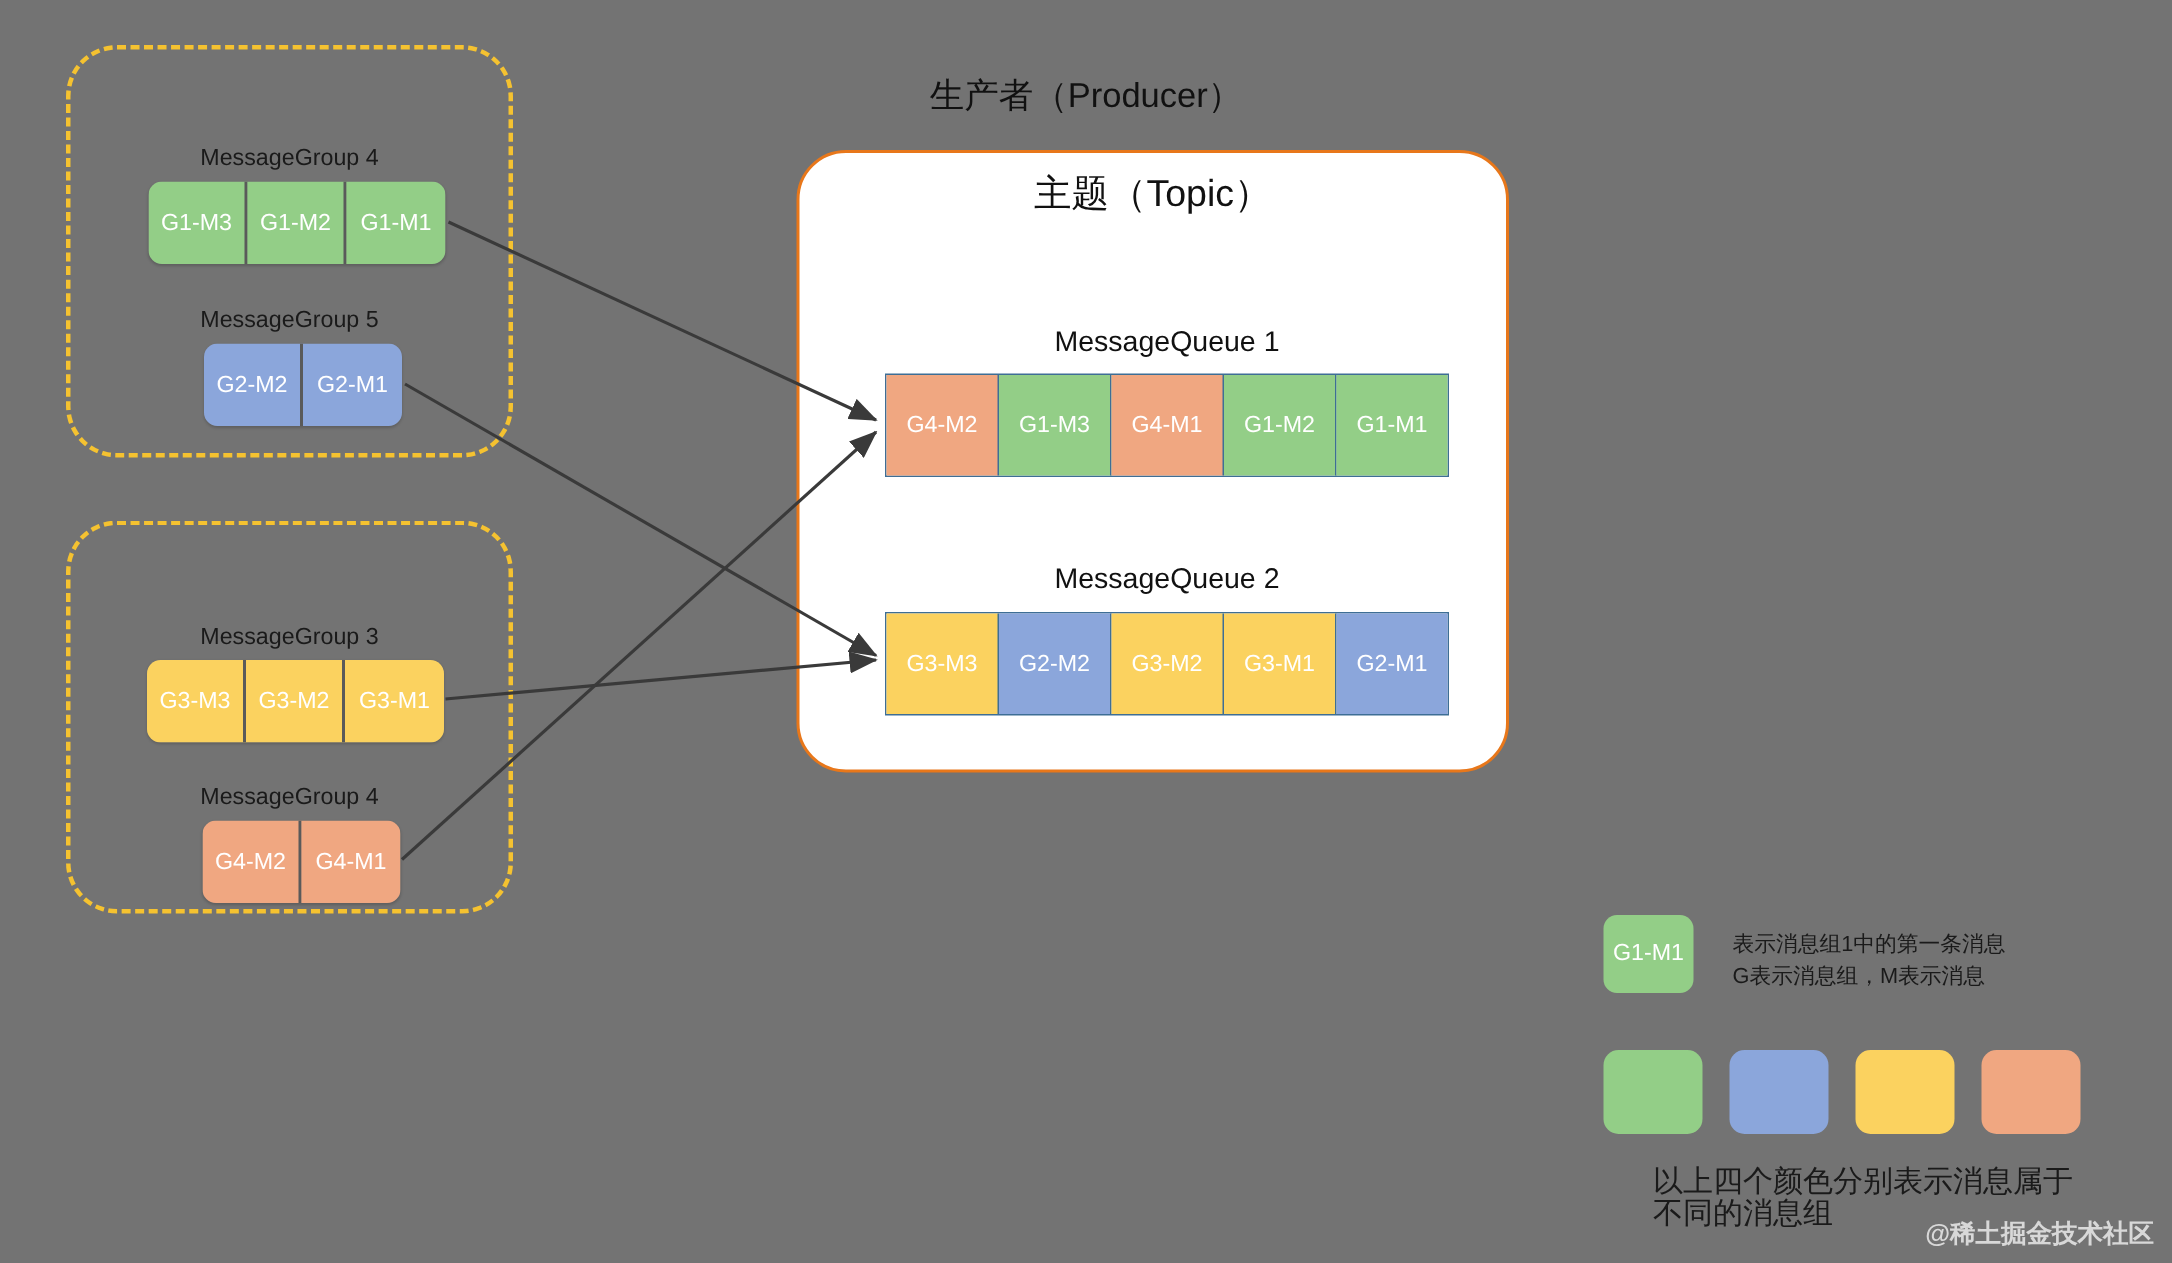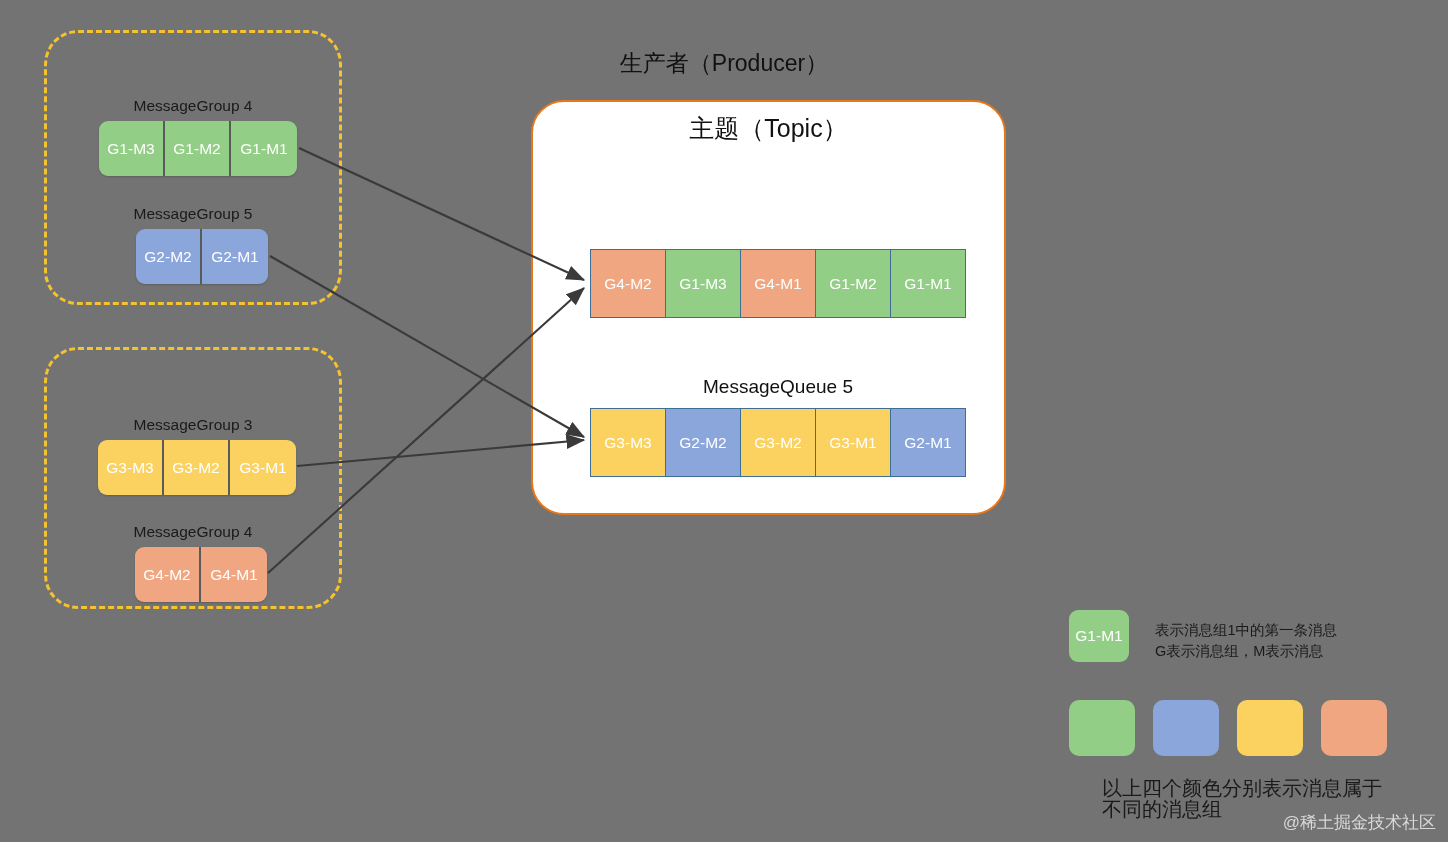--- a/index.html
+++ b/index.html
@@ -167,20 +167,21 @@
     color: #1a1a1a;
     white-space: pre-line;
   }
   #watermark {
     position: absolute;
     right: 12px;
     bottom: 8px;
     font-size: 17px;
     color: #d8d8d8;
     white-space: nowrap;
+    font-weight: bold;
   }
 </style>
 </head>
 <body>
 
 <div id="canvas">
 
   <div class="producer-box" id="producer-box-1" style="border-color: rgb(245, 194, 48);"></div>
   <div class="producer-title" id="producer-title-1">生产者（Producer）</div>
 
@@ -209,29 +210,30 @@
 
   <div class="mg-label" style="left:44px; top:523px; width:298px;">MessageGroup 4</div>
   <div class="mg-strip" id="mg-strip-4" style="left:135px; top:547px; width:132px; height:55px;">
     <div class="mg-cell" style="width: 66px; background: rgb(240, 167, 129);">G4-M2</div>
     <div class="mg-cell" style="width: 66px; background: rgb(240, 167, 129);">G4-M1</div>
   </div>
 
   <div id="topic-box" style="border-color: rgb(232, 119, 26);"></div>
   <div id="topic-title">主题（Topic）</div>
 
+  <div class="queue-title" style="left:590px; top:218px; width:376px;">MessageQueue 1</div>
   <div class="queue-strip" id="queue-strip-1" style="left: 590px; top: 249px; width: 376px; height: 69px; border-color: rgb(62, 110, 149);">
     <div class="q-cell" style="background: rgb(240, 167, 129); border-right-color: rgb(62, 110, 149);">G4-M2</div>
     <div class="q-cell" style="background: rgb(147, 206, 135); border-right-color: rgb(62, 110, 149);">G1-M3</div>
     <div class="q-cell" style="background: rgb(240, 167, 129); border-right-color: rgb(62, 110, 149);">G4-M1</div>
     <div class="q-cell" style="background: rgb(147, 206, 135); border-right-color: rgb(62, 110, 149);">G1-M2</div>
     <div class="q-cell" style="background: rgb(147, 206, 135); border-right-color: rgb(62, 110, 149);">G1-M1</div>
   </div>
 
-  <div class="queue-title" style="left:590px; top:376px; width:376px;">MessageQueue 5</div>
+  <div class="queue-title" style="left:590px; top:376px; width:376px;">MessageQueue 2</div>
   <div class="queue-strip" id="queue-strip-2" style="left: 590px; top: 408px; width: 376px; height: 69px; border-color: rgb(62, 110, 149);">
     <div class="q-cell" style="background: rgb(251, 210, 95); border-right-color: rgb(62, 110, 149);">G3-M3</div>
     <div class="q-cell" style="background: rgb(139, 166, 219); border-right-color: rgb(62, 110, 149);">G2-M2</div>
     <div class="q-cell" style="background: rgb(251, 210, 95); border-right-color: rgb(62, 110, 149);">G3-M2</div>
     <div class="q-cell" style="background: rgb(251, 210, 95); border-right-color: rgb(62, 110, 149);">G3-M1</div>
     <div class="q-cell" style="background: rgb(139, 166, 219); border-right-color: rgb(62, 110, 149);">G2-M1</div>
   </div>
 
   <svg id="arrows" viewBox="0 0 1448 842" xmlns="http://www.w3.org/2000/svg">
     <defs>

